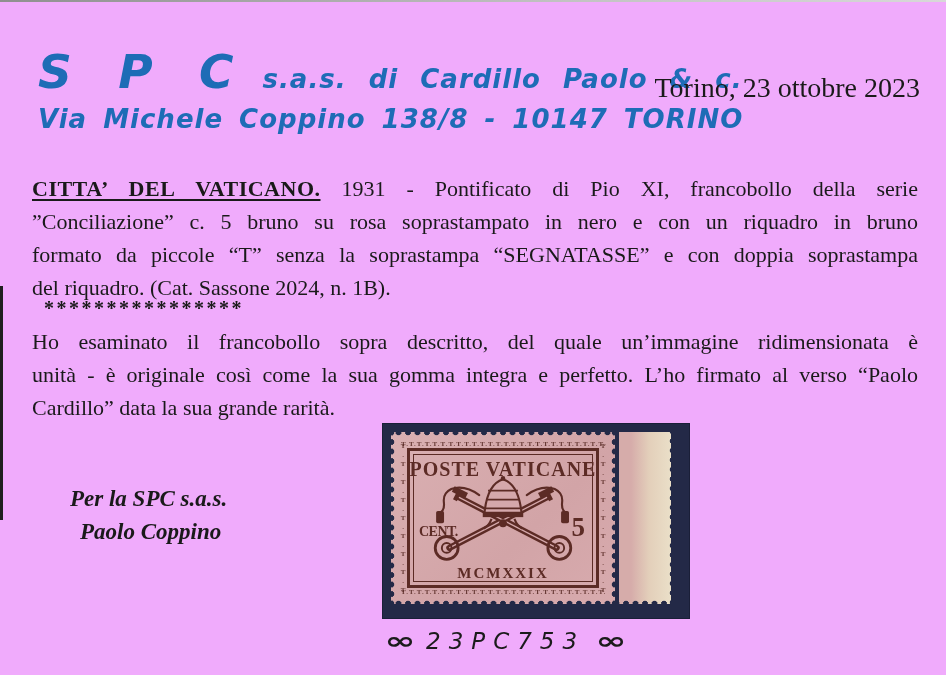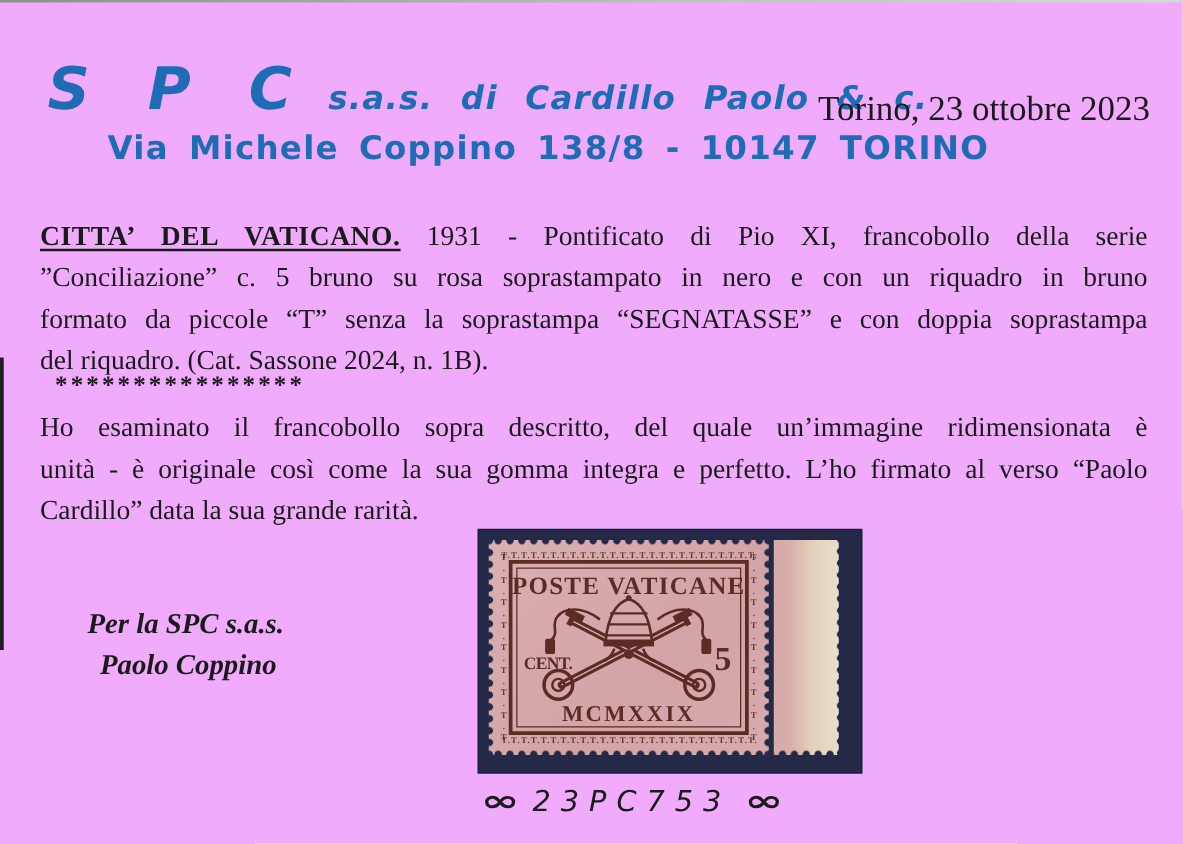--- a/index.html
+++ b/index.html
@@ -12,21 +12,21 @@
     color:#1a1a1a;
   }
   
   .edge-top{position:absolute;left:0;top:0;width:100%;height:2px;background:linear-gradient(90deg,#8f8f8f,#c2c2c2 60%,#d8d8d8);}
   .edge-left{position:absolute;left:0;top:286px;width:3px;height:234px;background:#1f1f1f;}
 
   
   .logo-line{position:absolute;left:38px;top:44px;white-space:nowrap;color:var(--blue);}
   .logo{font-family:"DejaVu Sans",sans-serif;font-style:italic;font-weight:700;font-size:47px;letter-spacing:15px;}
   .logo-suffix{font-family:"DejaVu Sans",sans-serif;font-style:italic;font-weight:700;font-size:26px;letter-spacing:1px;word-spacing:12px;margin-left:14px;}
-  .addr{position:absolute;left:38px;top:104px;font-family:"DejaVu Sans",sans-serif;font-weight:700;font-size:26px;letter-spacing:1px;word-spacing:6px;color:var(--blue);white-space:nowrap;margin-left:48px;}
+  .addr{position:absolute;left:38px;top:104px;font-family:"DejaVu Sans",sans-serif;font-style:italic;font-weight:700;font-size:26px;letter-spacing:1px;word-spacing:6px;color:var(--blue);white-space:nowrap;}
   .contact{position:absolute;left:38px;top:138px;font-family:"DejaVu Sans",sans-serif;font-style:italic;font-weight:700;font-size:26px;letter-spacing:0.5px;word-spacing:5px;color:var(--blue);white-space:nowrap;}
   .date{position:absolute;right:26px;top:72px;font-size:28px;white-space:nowrap;}
 
   
   .para{position:absolute;left:32px;width:886px;font-size:22px;}
   .para .line{height:33px;line-height:33px;overflow:hidden;text-align:justify;}
   .para .line.j{text-align-last:justify;}
   .para1{top:172px;}
   .para2{top:325px;}
   .doc-title{font-weight:700;text-decoration:underline;text-decoration-thickness:2px;text-underline-offset:3px;letter-spacing:0.5px;}
@@ -52,21 +52,21 @@
   .ovp-bottom{left:10px;right:10px;bottom:8px;height:8px;line-height:8px;}
   .ovp-left{top:10px;bottom:10px;left:8px;width:8px;writing-mode:vertical-rl;text-orientation:upright;line-height:8px;}
   .ovp-right{top:10px;bottom:10px;right:8px;width:8px;writing-mode:vertical-rl;text-orientation:upright;line-height:8px;}
 
   .frame-outer{position:absolute;inset:16px;border:3px solid var(--ink);}
   .frame-inner{position:absolute;inset:22px;border:1px solid var(--ink);}
   .st-title{position:absolute;left:0;right:0;top:26px;text-align:center;font-weight:700;font-size:20px;letter-spacing:1px;color:var(--ink);}
   .emblem{position:absolute;left:50%;transform:translateX(-50%);top:42px;width:168px;height:88px;}
   .st-cent{position:absolute;left:28px;top:92px;font-weight:700;font-size:14px;letter-spacing:-0.5px;color:var(--ink);}
   .st-five{position:absolute;right:30px;top:80px;font-weight:700;font-size:27px;color:var(--ink);}
-  .st-year{position:absolute;left:0;right:0;bottom:22px;text-align:center;font-weight:700;font-size:18px;letter-spacing:2px;color:var(--ink);}
+  .st-year{position:absolute;left:0;right:0;bottom:22px;text-align:center;font-weight:700;font-size:15px;letter-spacing:2px;color:var(--ink);}
 
   
   .serial{position:absolute;left:390px;top:627px;font-family:"DejaVu Sans",sans-serif;font-style:italic;font-size:23px;color:#1b1b1b;white-space:nowrap;}
   .serial-num{letter-spacing:8px;margin:0 16px;}
   .knot{display:inline-block;transform:scaleX(1.55);font-style:normal;font-weight:700;font-size:24px;}
 </style>
 </head>
 <body>
 
 <div class="page">

